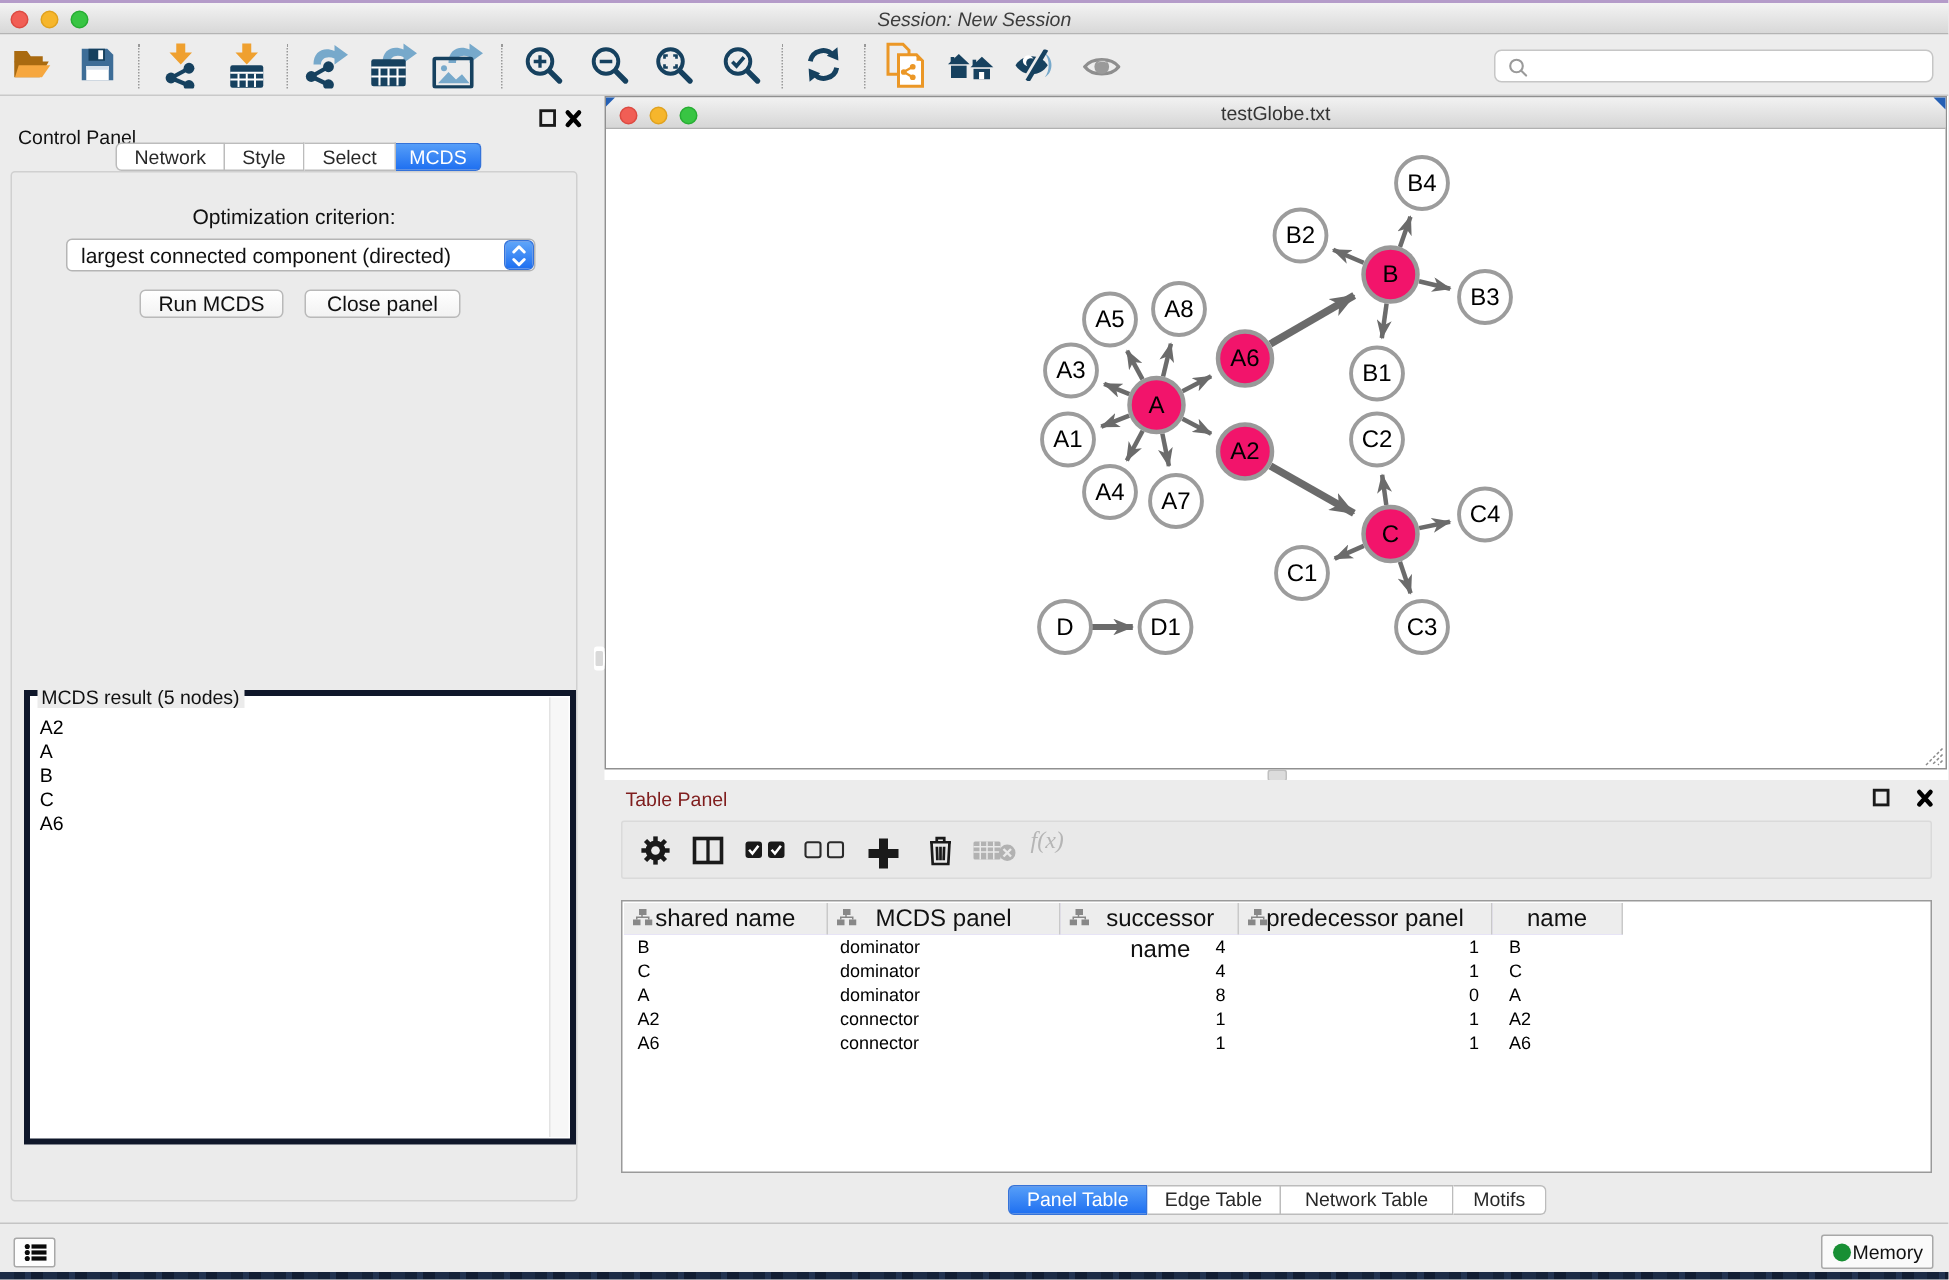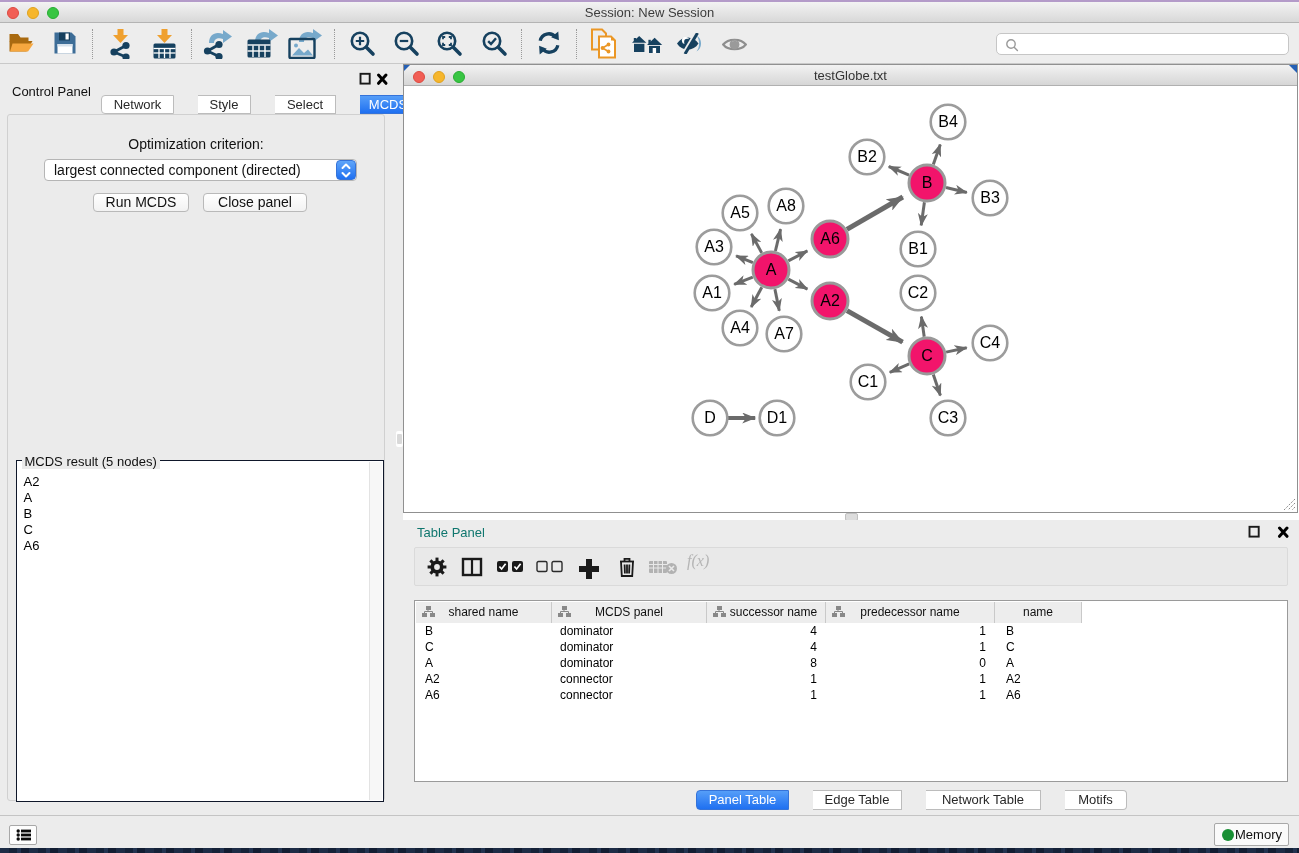--- a/index.html
+++ b/index.html
@@ -2,57 +2,57 @@
 <html><head>
 <meta charset="utf-8">
 <style>
 * { margin:0; padding:0; box-sizing:border-box; }
 html,body { width:1299px; height:853px; overflow:hidden; }
 body { font-family:"Liberation Sans", sans-serif; background:#ececec; position:relative; }
 #topline { position:absolute; left:0; top:0; width:1299px; height:2px; background:#b49bc9; }
 #titlebar { position:absolute; left:0; top:2px; width:1299px; height:21px;
   background:linear-gradient(#f3f3f3,#d8d8d8); border-bottom:1px solid #b4b4b4; }
 #titlebar .title { position:absolute; left:0; right:0; top:3px; text-align:center;
-  font-size:13px; color:#3c3c3c; }
+  font-size:13px; color:#3c3c3c;font-style:italic; }
 .tl { position:absolute; width:12px; height:12px; border-radius:50%; top:4.5px; }
 .tl.r { background:#f15e55; border:0.5px solid #dc4a41;}
 .tl.y { background:#f6b62c; border:0.5px solid #e0a21e;}
 .tl.g { background:#38c543; border:0.5px solid #27ad33;}
 #titlebar .r { left:7px; } #titlebar .y { left:26.5px; } #titlebar .g { left:47px; }
 #toolbar { position:absolute; left:0; top:23px; width:1299px; height:41px; background:#ededed;
   border-bottom:1px solid #c9c9c9; }
 .tbi { position:absolute; }
 .tsep { position:absolute; top:6px; height:30px; width:0; border-left:1px dotted #999; }
 #searchbox { position:absolute; left:996px; top:33px; width:293px; height:22px; background:#fff;
   border:1px solid #c6c6c6; border-radius:5px; }
 #searchbox svg { position:absolute; left:8px; top:4px; }
 
 #cpanel { position:absolute; left:0; top:64px; width:392px; height:751px; background:#ececec; }
 #cpanel h1 { position:absolute; left:12px; top:20px; font-size:13px; font-weight:normal; color:#111; }
 .winbtns { position:absolute; }
 #cptabs { position:absolute; left:77px; top:31px; height:19px; display:flex;
   font-size:13px; color:#282828; }
 #cptabs .seg, #ttabs .seg { background:#fff; border:1px solid #bcbcbc; border-left:none; 
-  line-height:18px; text-align:center; white-space:nowrap;margin-left:24px; }
+  line-height:18px; text-align:center; white-space:nowrap; }
 #cptabs .seg:first-child { border-left:1px solid #bcbcbc; border-radius:4px 0 0 4px; }
 #cptabs .seg.sel { background:linear-gradient(#569ef8,#1f70f1); border-color:#3573d9; color:#fff;
   border-radius:0 4px 4px 0; }
 #cpbody { position:absolute; left:7px; top:50px; width:378px; height:687px;
   border:1px solid #d0d0d0; border-radius:3px; background:#ebebeb; }
 #optlabel { position:absolute; left:0; width:100%; top:21px; text-align:center; font-size:14px; color:#111;}
 #combo { position:absolute; left:36px; top:44px; width:313px; height:22px; background:#fff;
   border:1px solid #b5b5b5; border-radius:4px; font-size:14px; line-height:20px; padding-left:9px; color:#111;}
 #combo .stepper { position:absolute; right:0px; top:0px; width:20px; height:20px;
   background:linear-gradient(#5fa5f9,#1f70f1); border-radius:4px; border:1px solid #3573d9;}
 .btn { position:absolute; height:19px; background:linear-gradient(#ffffff,#f2f2f2); border:1px solid #b9b9b9;
   border-radius:4px; font-size:14px; text-align:center; color:#111; line-height:17px;}
 #runbtn { left:85px; top:78px; width:96px; }
 #closebtn { left:195px; top:78px; width:104px; }
-#mcdsbox { position:absolute; left:7.5px; top:345px; width:368px; height:342px;
-  border:1px solid #0f172a; background:#fff; }
+#mcdsbox { position:absolute; left:7.5px; top:345px; width:368px; height:303px;
+  border:4px solid #0f172a; background:#fff; }
 #mcdsbox legend { position:absolute; left:5px; top:-7px; background:#ebebeb; padding:0 3px;
   font-size:13px; color:#111; }
 #mcdslist { position:absolute; left:1px; top:1px; right:14px; bottom:1px; font-size:13px;
   padding:12px 0 0 6px; line-height:16px; color:#000;}
 #mcdssb { position:absolute; right:1px; top:1px; bottom:1px; width:13px; background:#f7f7f7;
   border-left:1px solid #e3e3e3;}
 
 #netwin { position:absolute; left:403px; top:64px; width:895px; height:449px;
   border:1px solid #909090; background:#fff;text-decoration:underline; }
 #nettitle { position:absolute; left:0; top:0; width:100%; height:21px;
@@ -62,27 +62,27 @@
 #nettitle .y { left:29px; top:6px; width:12px; height:12px;}
 #nettitle .g { left:49px; top:6px; width:12px; height:12px;}
 #corner-r { position:absolute; right:0; top:0; width:0; height:0;
   border-top:8px solid #2560b5; border-left:8px solid transparent; }
 #corner-l { position:absolute; left:0; top:0; width:0; height:0;
   border-top:6px solid #2560b5; border-right:6px solid transparent; }
 #graph { position:absolute; left:0; top:21px; }
 #grip { position:absolute; right:1px; bottom:1px; }
 
 #tpanel { position:absolute; left:403px; top:520px; width:896px; height:295px; background:#ececec; }
-#tpanel h1 { position:absolute; left:14px; top:5px; font-size:13px; font-weight:normal; color:#0f766e; }
+#tpanel h1 { position:absolute; left:14px; top:5px; font-size:13px; font-weight:normal; color:#7f1d1d; }
 #ttoolbar { position:absolute; left:11px; top:27px; width:874px; height:39px; background:#e9e9e9;
   border:1px solid #dadada; border-radius:2px; }
 #ttable { position:absolute; left:11px; top:80px; width:874px; height:182px; background:#fff;
   border:1px solid #9a9a9a; }
 #thead { position:absolute; left:1px; top:1px; width:666px; height:21px; background:#c4b5fd;
-  font-size:12px; color:#111; }
+  font-size:16px; color:#111; }
 #thead .col { position:absolute; top:0; height:21px; border-right:1px solid #c9c9c9; background:#ededed; }
 #thead .col span { display:block; text-align:center; line-height:21px; }
 #thead .col svg { position:absolute; left:6px; top:4px; }
 #tbody { position:absolute; left:1px; top:22px; right:1px; font-size:12px; color:#000; }
 .trow { position:absolute; height:16px; line-height:16px; white-space:pre; }
 #ttabs { position:absolute; left:269px; top:270px; height:20px; display:flex; font-size:13px; color:#282828; }
 #ttabs .seg:first-child { border-left:1px solid #3573d9; border-radius:4px 0 0 4px;
   background:linear-gradient(#569ef8,#1f70f1); border-color:#3573d9; color:#fff; }
 #ttabs .seg:last-child { border-radius:0 4px 4px 0; }
 
@@ -513,21 +513,21 @@
           <svg width="13" height="11" viewBox="0 0 13 11">
             <g fill="#888">
               <rect x="4" y="0" width="5" height="4"></rect>
               <rect x="0" y="7" width="5" height="4"></rect>
               <rect x="8" y="7" width="5" height="4"></rect>
               <path d="M6 4 v2 M2.5 7 v-1.5 h8 V7" stroke="#888" fill="none"></path>
             </g>
           </svg>
         </div>
       <div class="col" style="left:410px;width:169px">
-          <span>predecessor name</span>
+          <span>predecessor panel</span>
           <svg width="13" height="11" viewBox="0 0 13 11">
             <g fill="#888">
               <rect x="4" y="0" width="5" height="4"></rect>
               <rect x="0" y="7" width="5" height="4"></rect>
               <rect x="8" y="7" width="5" height="4"></rect>
               <path d="M6 4 v2 M2.5 7 v-1.5 h8 V7" stroke="#888" fill="none"></path>
             </g>
           </svg>
         </div>
       <div class="col" style="left:579px;width:87px">

